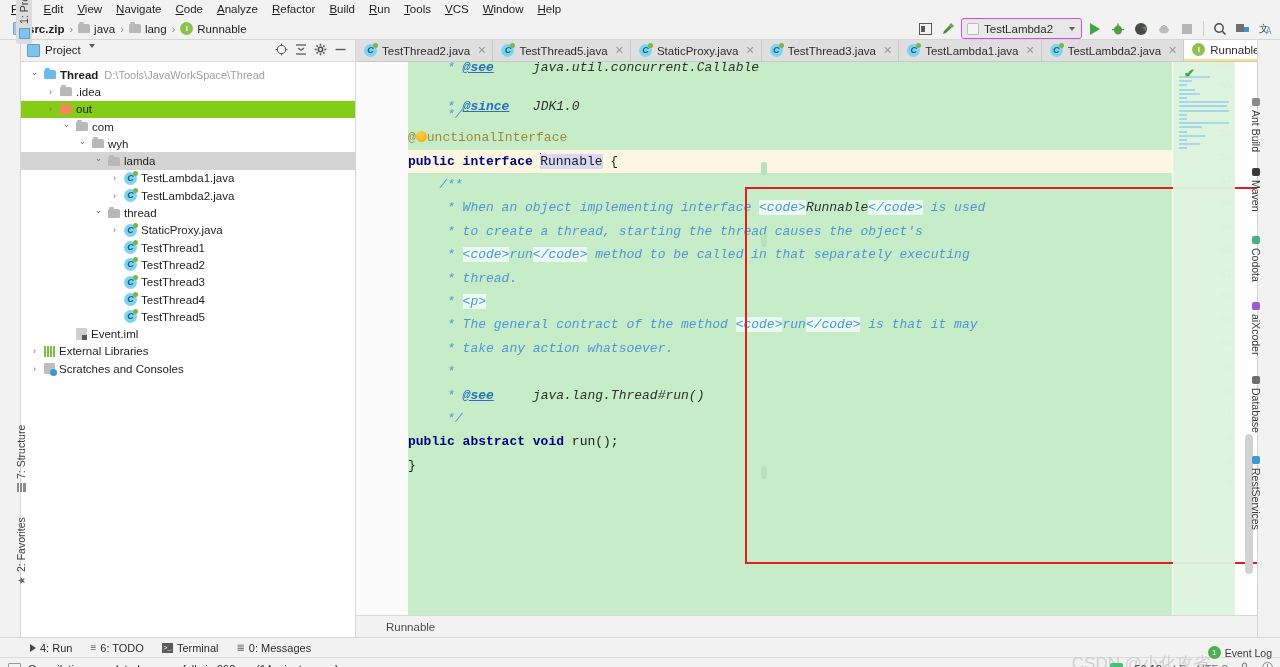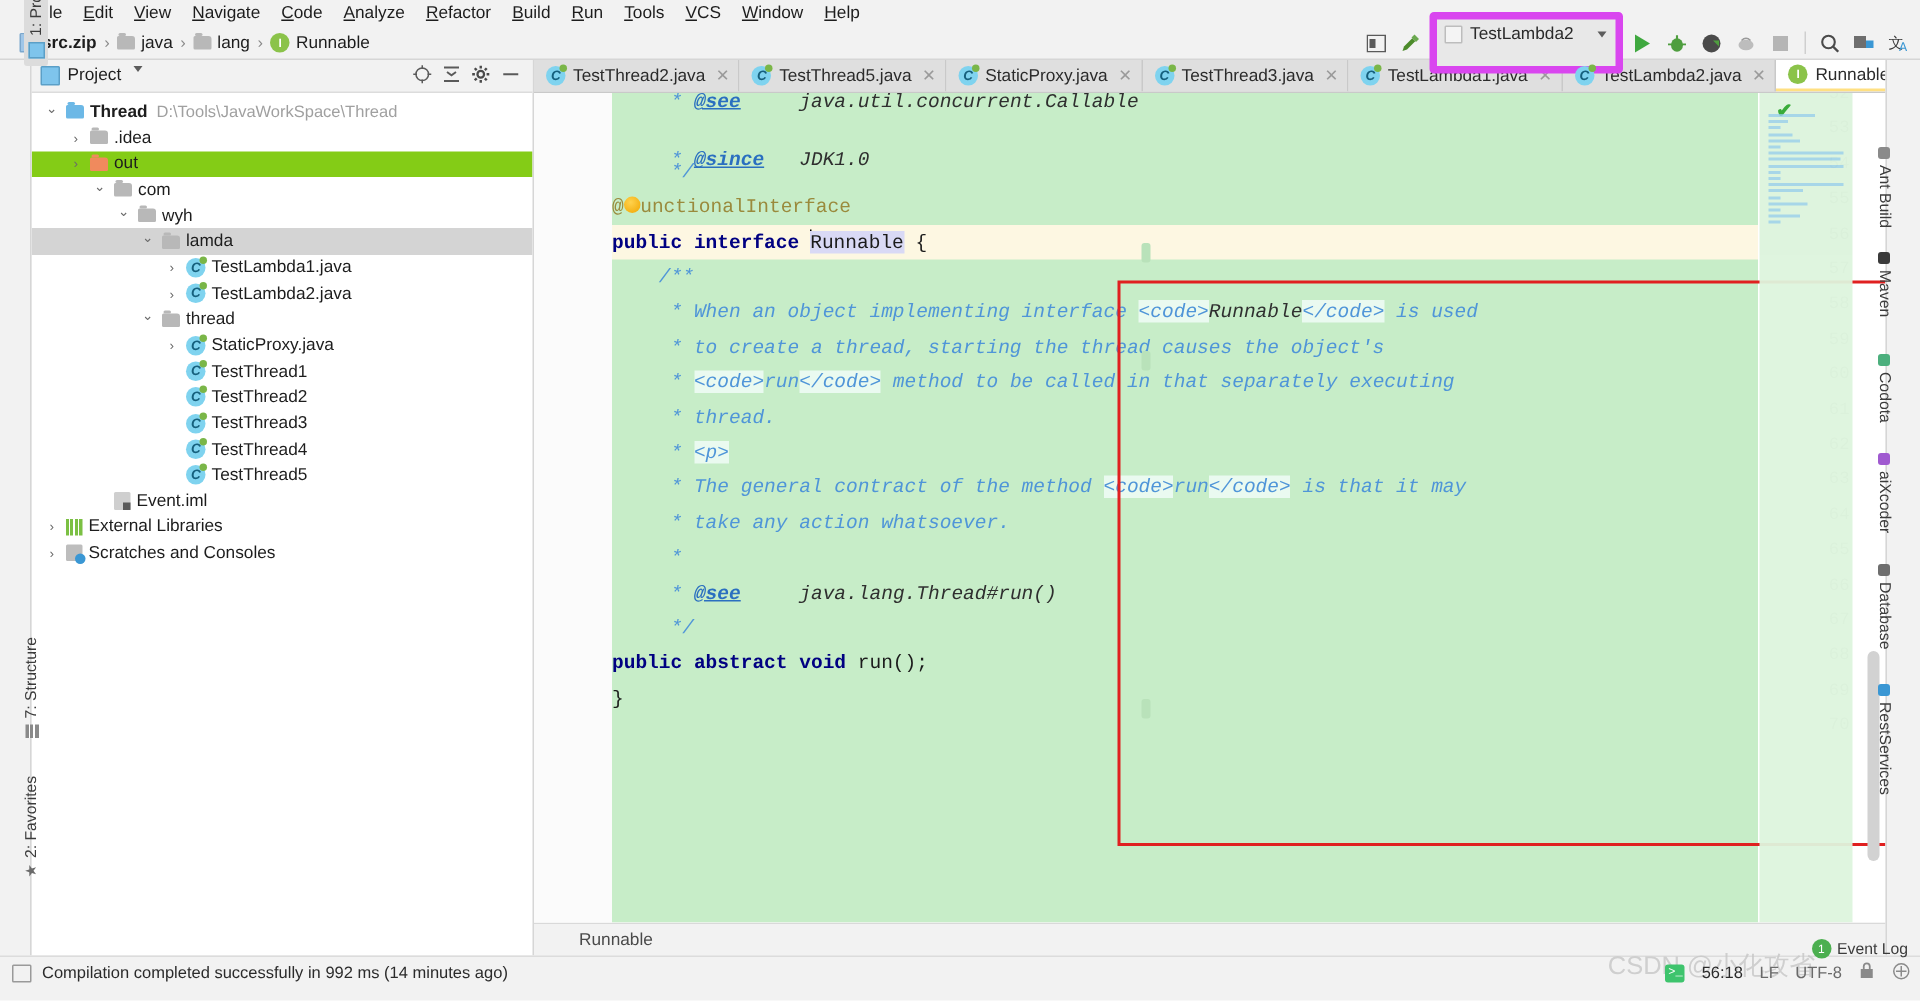--- a/index.html
+++ b/index.html
@@ -6,21 +6,21 @@
   body{
     width:1280px;height:667px;overflow:hidden;
     background:#f2f2f2;
     font-family:"Liberation Sans", sans-serif;
     font-size:11.5px;color:#1d1d1d;
     -webkit-font-smoothing:antialiased;
   }
   .app{position:relative;width:1280px;height:667px;}
 
   
-  .menubar{height:18px;background:#f2f2f2;display:flex;align-items:center;padding-left:16px;gap:0px;}
+  .menubar{height:18px;background:#f2f2f2;display:flex;align-items:center;padding-left:4px;gap:0px;}
   .menu-item{padding:1px 7px;font-size:11.5px;color:#1d1d1d;white-space:nowrap;}
   .menu-item u{text-decoration:underline;}
 
   
   .navbar{height:21px;background:#f2f2f2;display:flex;align-items:center;
           padding-left:10px;border-bottom:1px solid #d6d6d6;position:relative;}
   .crumb{display:flex;align-items:center;gap:4px;padding:0 3px;font-size:11.5px;}
   .crumb.bold{font-weight:bold;}
   .crumb-sep{color:#8a8a8a;padding:0 2px;font-size:11px;}
   .navright{position:absolute;right:4px;top:0;height:21px;display:flex;align-items:center;gap:3px;}
@@ -36,22 +36,22 @@
   .folder-ico.src{background:#5cb3e0;}
   .folder-ico.src:after{background:#5cb3e0;}
   .iface-ico{width:13px;height:13px;border-radius:50%;background:#8bc34a;color:#fff;
              font-size:8px;line-height:13px;text-align:center;font-weight:bold;}
   .class-ico{width:13px;height:13px;border-radius:50%;background:#7fd3ef;position:relative;}
   .class-ico:before{content:"C";position:absolute;left:0;right:0;top:0;font-size:9px;line-height:13px;
                     text-align:center;color:#16607d;font-weight:bold;font-style:italic;}
   .class-ico:after{content:"";position:absolute;right:-1px;top:-1px;width:5px;height:5px;background:#7ab648;border-radius:50%;}
 
   .tbtn{width:20px;height:19px;display:flex;align-items:center;justify-content:center;border-radius:2px;}
-  .runcfg{display:flex;align-items:center;gap:5px;height:19px;padding:0 6px 12px 5px;
-          background:#e8e8e8;border:5px solid #d946ef;border-radius:3px;min-width:108px;font-size:11.5px;color:#2b2b2b;}
+  .runcfg{display:flex;align-items:center;gap:5px;height:19px;padding:0 6px 0 5px;
+          background:#e8e8e8;border:1px solid #d946ef;border-radius:3px;min-width:108px;font-size:11.5px;color:#2b2b2b;}
   .runcfg .sq{width:10px;height:10px;border:1px solid #bdbdbd;background:#f4f4f4;border-radius:1px;}
   .caret{width:0;height:0;border-left:3.5px solid transparent;border-right:3.5px solid transparent;border-top:4px solid #5c5c5c;}
   .tri-run{width:0;height:0;border-top:6px solid transparent;border-bottom:6px solid transparent;border-left:10px solid #3fa83f;}
   .sep-v{width:1px;height:15px;background:#cfcfcf;margin:0 3px;}
 
   
   .body-row{display:flex;height:597px;}
 
   .leftbar{width:20px;background:#f2f2f2;border-right:1px solid #d6d6d6;position:relative;}
   .rightbar{width:22px;background:#f2f2f2;border-left:1px solid #d6d6d6;position:relative;}
@@ -610,20 +610,38 @@
           <span style="width:8px;height:8px;display:inline-block;background:#6e6e6e;border-radius:2px;"></span>
           <span>Database</span>
         </div>
         <div class="vtab right" style="left: 4px; top: 416px;">
           <span style="width:8px;height:8px;display:inline-block;background:#3a97d4;border-radius:2px;"></span>
           <span>RestServices</span>
         </div>
       </div>
   </div>
 
+  <div class="toolwin">
+    <div class="tw">
+      <span style="width:0;height:0;border-top:4px solid transparent;border-bottom:4px solid transparent;border-left:6px solid #4a4a4a;"></span>
+      <span>4: Run</span>
+    </div>
+    <div class="tw">
+      <span style="color:#5a5a5a;font-size:10px;">≡</span>
+      <span>6: TODO</span>
+    </div>
+    <div class="tw">
+      <span style="width:11px;height:10px;background:#5a5a5a;color:#fff;font-size:7px;line-height:10px;text-align:center;font-family:'Liberation Mono',monospace;">&gt;_</span>
+      <span>Terminal</span>
+    </div>
+    <div class="tw">
+      <span style="color:#5a5a5a;font-size:10px;">≣</span>
+      <span>0: Messages</span>
+    </div>
+  </div>
 
   <div class="statusbar">
     <span style="display:inline-block;width:11px;height:10px;border:1px solid #9a9a9a;border-radius:1px;margin-right:7px;"></span>
     <span>Compilation completed successfully in 992 ms (14 minutes ago)</span>
 
     <div class="evlog">
       <span class="badge">1</span>
       <span>Event Log</span>
     </div>
 

